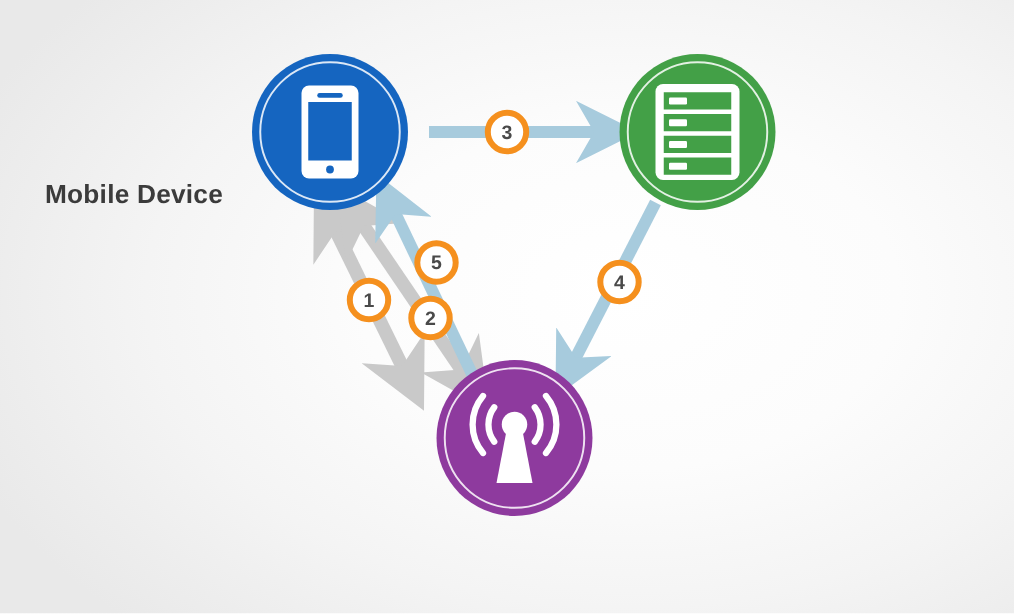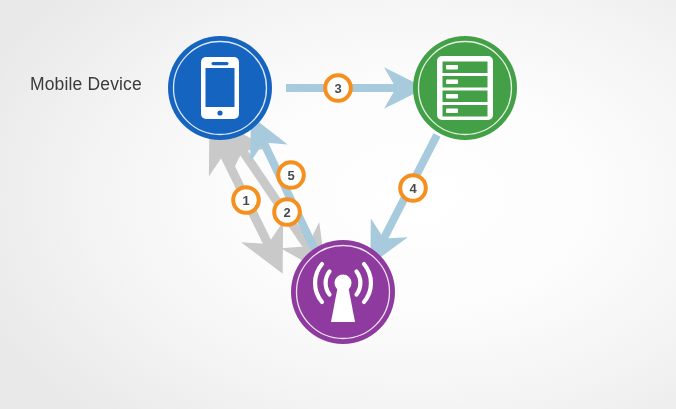--- a/index.html
+++ b/index.html
@@ -30,21 +30,22 @@
     width: 676px;
     height: 409px;
     display: block;
   }
   .node-label {
     position: absolute;
     font-size: 17.5px;
     color: #3b3b3b;
     white-space: nowrap;
     letter-spacing: 0.15px;
-    font-weight: 400;
+    font-weight: 700;
+    margin-top: 45px;
   }
   #label-mobile-device {
     left: 30px;
     top: 74px;
   }
   #label-app-backend {
     left: 531px;
     top: 74px;
   }
   #label-push-service {

